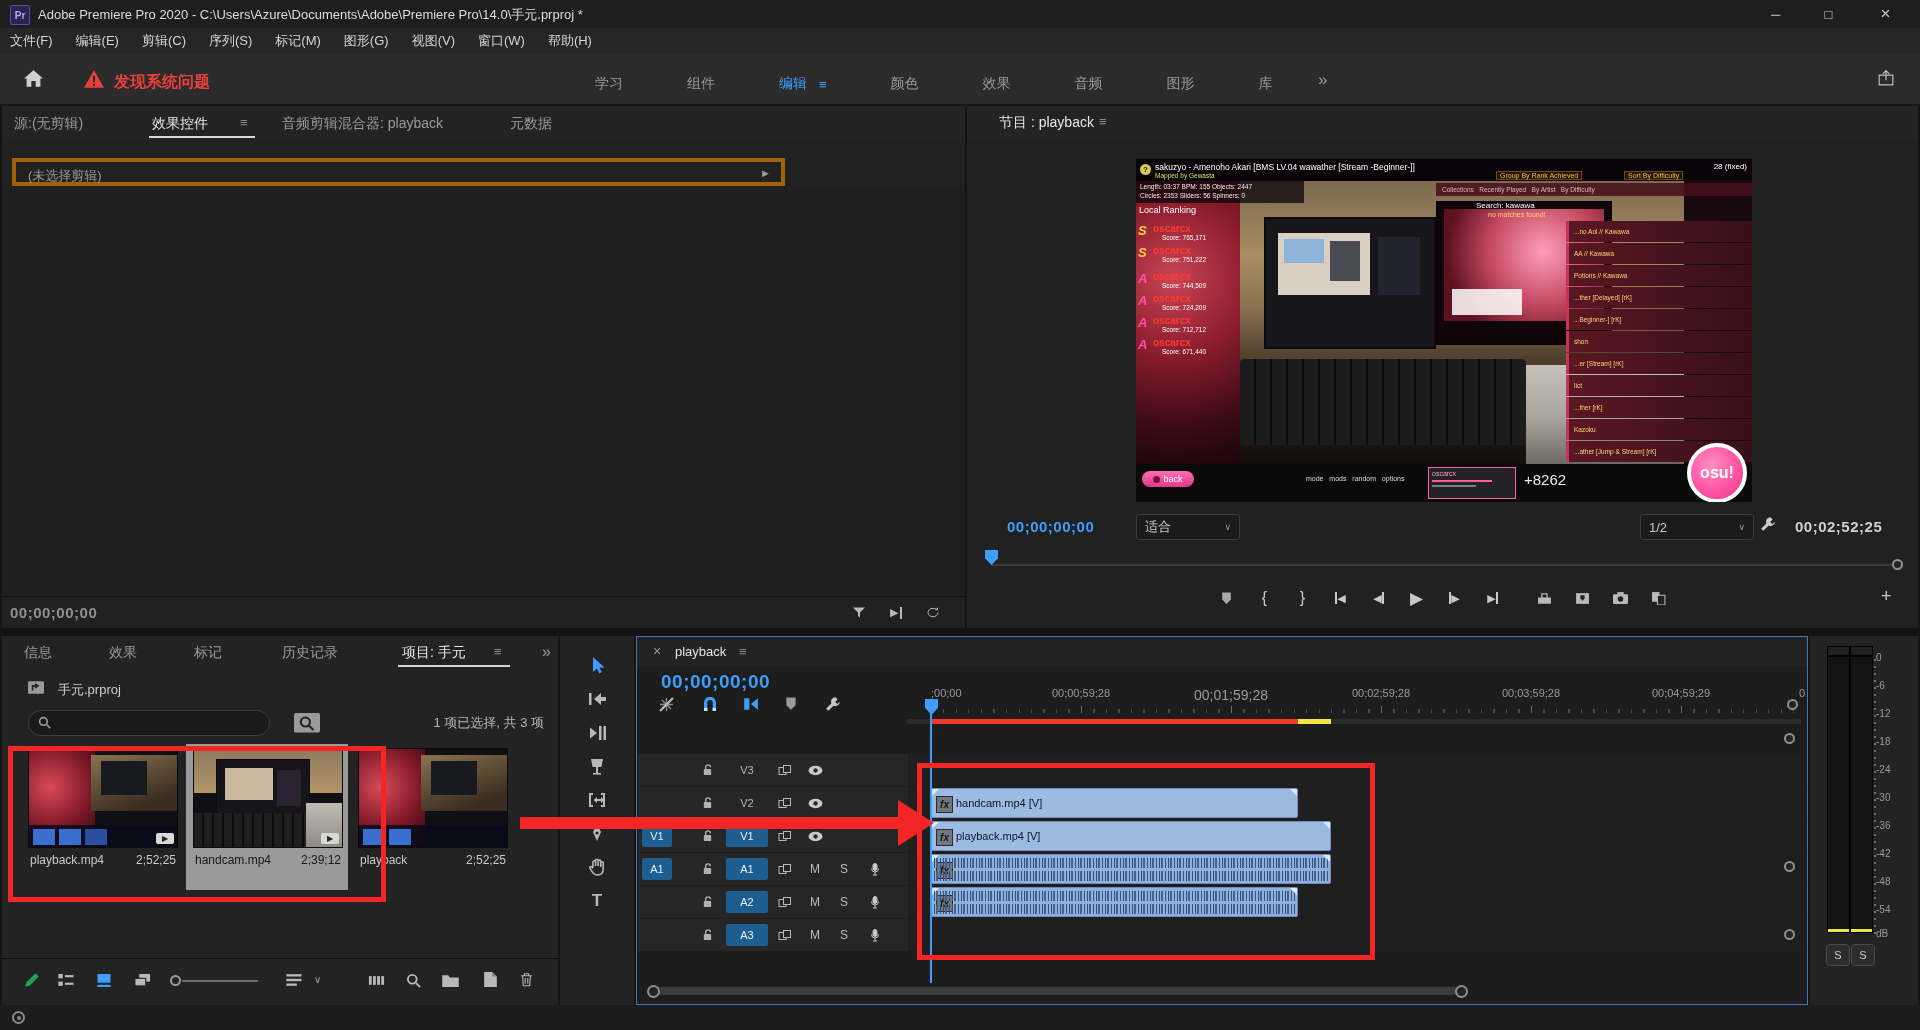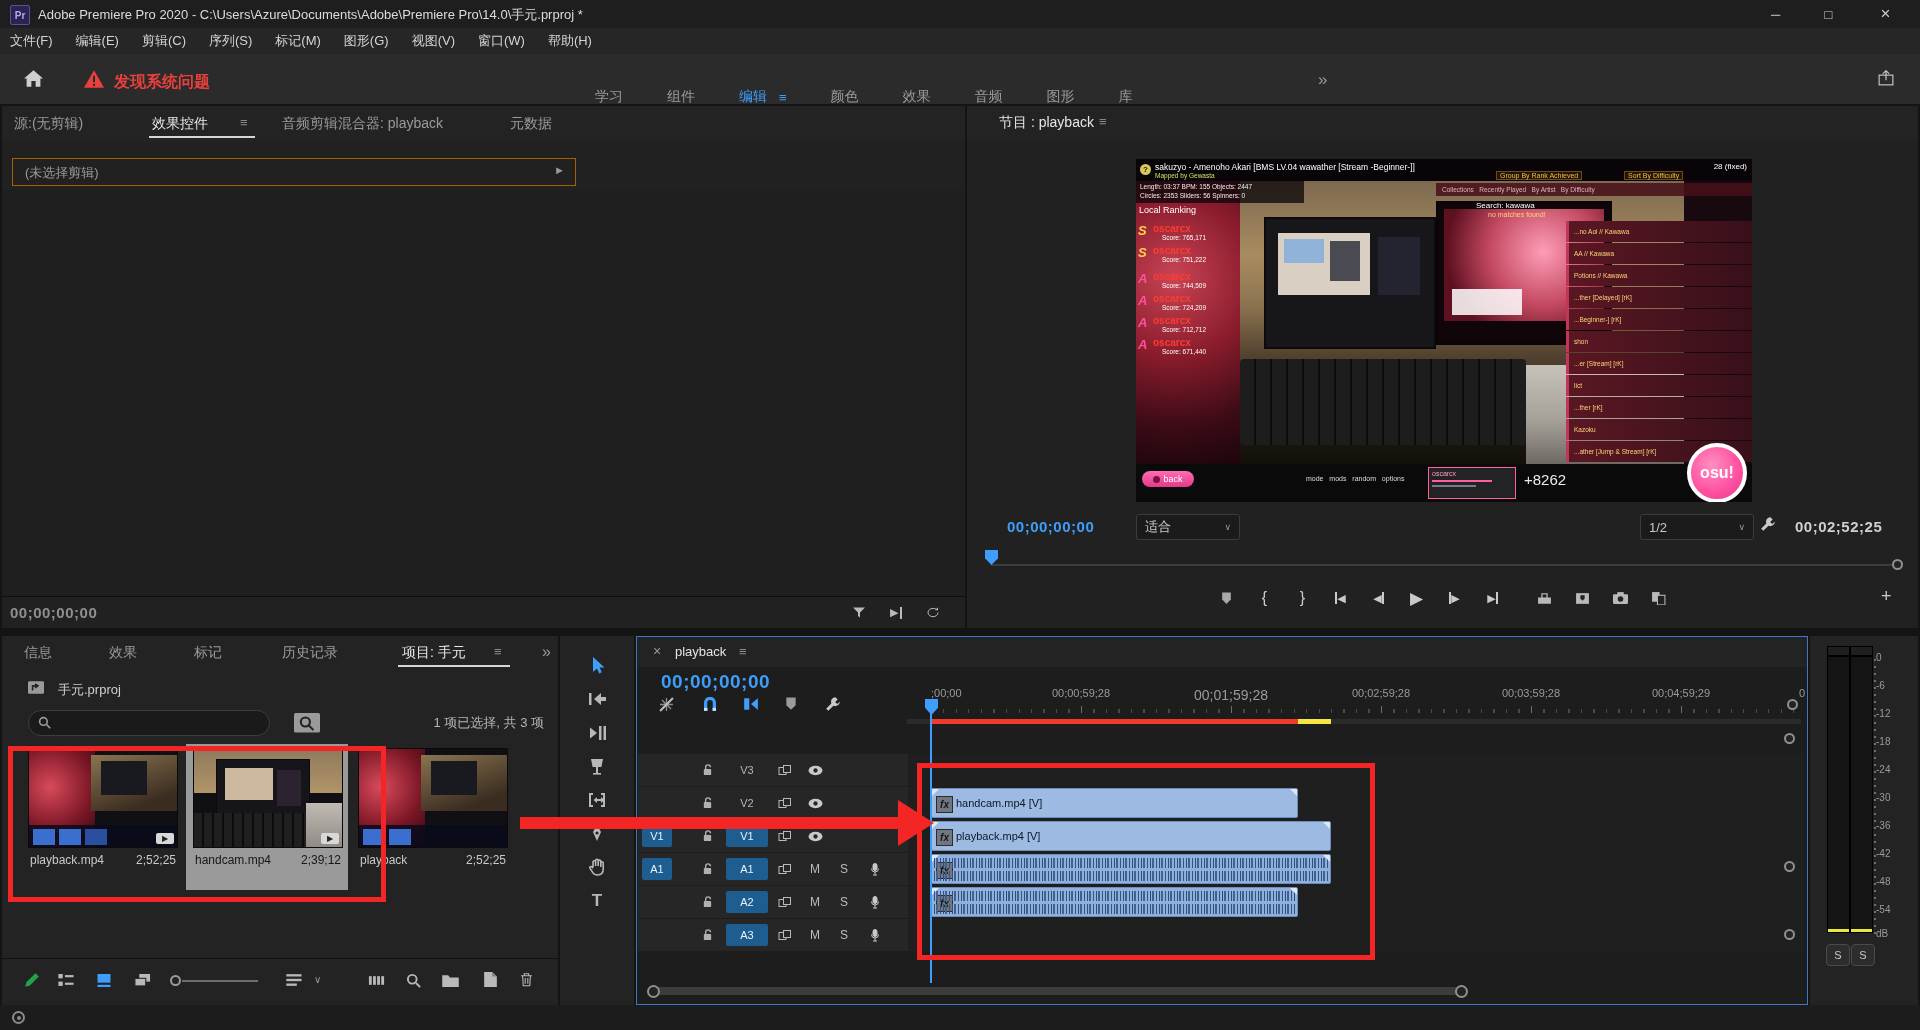--- a/index.html
+++ b/index.html
@@ -94,21 +94,21 @@
         </svg>
     </div>
     <div class="abs" style="left:84px;top:16px">
       <svg width="20" height="18" viewBox="0 0 16 14">
           <path d="M8 0 L16 14 H0 z" fill="#e8413d"></path>
           <rect x="7.2" y="4.5" width="1.6" height="5" fill="#2b2b2b"></rect>
           <rect x="7.2" y="10.8" width="1.6" height="1.8" fill="#2b2b2b"></rect>
         </svg>
     </div>
     <div class="abs" style="left:114px;top:18px;font-size:16px;font-weight:bold;color:#e8413d">发现系统问题</div>
-    <div class="abs" style="left:595px;top:34px;display:flex;gap:44px;font-size:15px">
+    <div class="abs" style="left:595px;top:21px;display:flex;gap:64px;font-size:15px">
       <span class="tabtxt">学习</span>
       <span class="tabtxt">组件</span>
       <span style="display:flex;gap:12px;align-items:center">
         <span class="tabtxt" style="color:#3f9efb">编辑</span>
         <span class="ham" style="color:#3f9efb">≡</span>
       </span>
       <span class="tabtxt">颜色</span>
       <span class="tabtxt">效果</span>
       <span class="tabtxt">音频</span>
       <span class="tabtxt">图形</span>
@@ -125,21 +125,21 @@
 
   <div class="panel" style="left:2px;top:106px;width:963px;height:522px;background:#212121">
     <div class="abs" style="left:0;top:0;width:100%;height:36px;background:#232323">
       <span class="abs tabtxt" style="left:12px;top:9px">源:(无剪辑)</span>
       <span class="abs tabtxt act" style="left:150px;top:9px">效果控件</span>
       <span class="abs ham" style="left:238px;top:9px">≡</span>
       <div class="underline" style="left:147px;top:30px;width:106px"></div>
       <span class="abs tabtxt" style="left:280px;top:9px">音频剪辑混合器: playback</span>
       <span class="abs tabtxt" style="left:508px;top:9px">元数据</span>
     </div>
-    <div class="abs" style="left:10px;top:52px;width:564px;height:28px;border:1px solid #a16207;box-sizing:border-box">
+    <div class="abs" style="left:10px;top:52px;width:773px;height:28px;border:4px solid #a16207;box-sizing:border-box">
       <span class="abs dim" style="left:12px;top:5px;font-size:13px">(未选择剪辑)</span>
       <span class="abs dim" style="right:10px;top:5px;font-size:11px">►</span>
     </div>
     <div class="abs" style="left:0;top:84px;width:963px;height:406px;background:#1f1f1f"></div>
     <div class="abs" style="left:0;top:490px;width:963px;height:1px;background:#0f0f0f"></div>
     <div class="abs dim tc" style="left:8px;top:498px;font-size:15px;color:#8f8f8f">00;00;00;00</div>
     <div class="abs" style="left:850px;top:500px">
       <svg width="14" height="13" viewBox="0 0 14 12">
           <path d="M1 1 h12 l-5 5 v5 l-2 -1.5 v-3.5 z" fill="#b9b9b9"></path>
         </svg>

